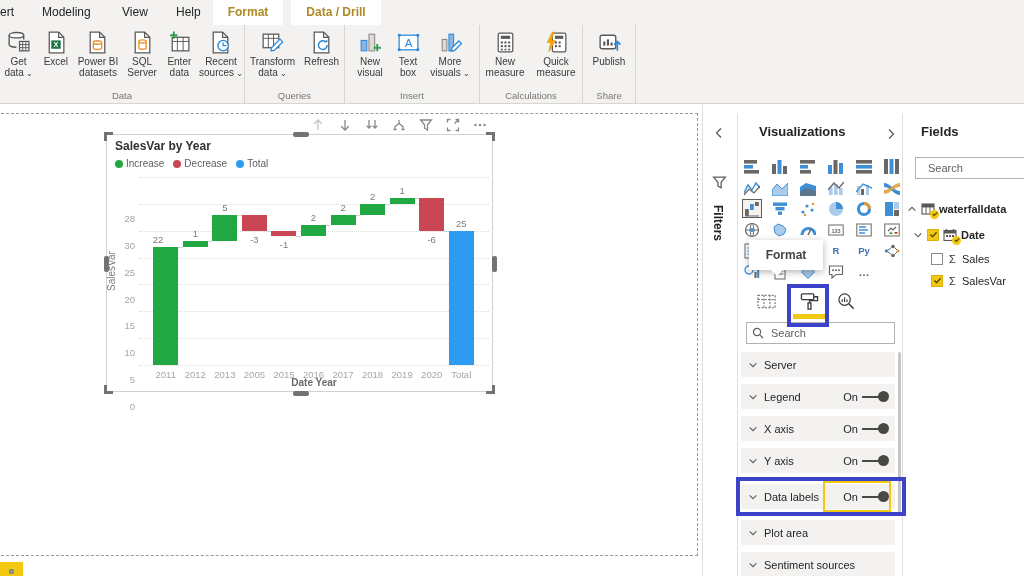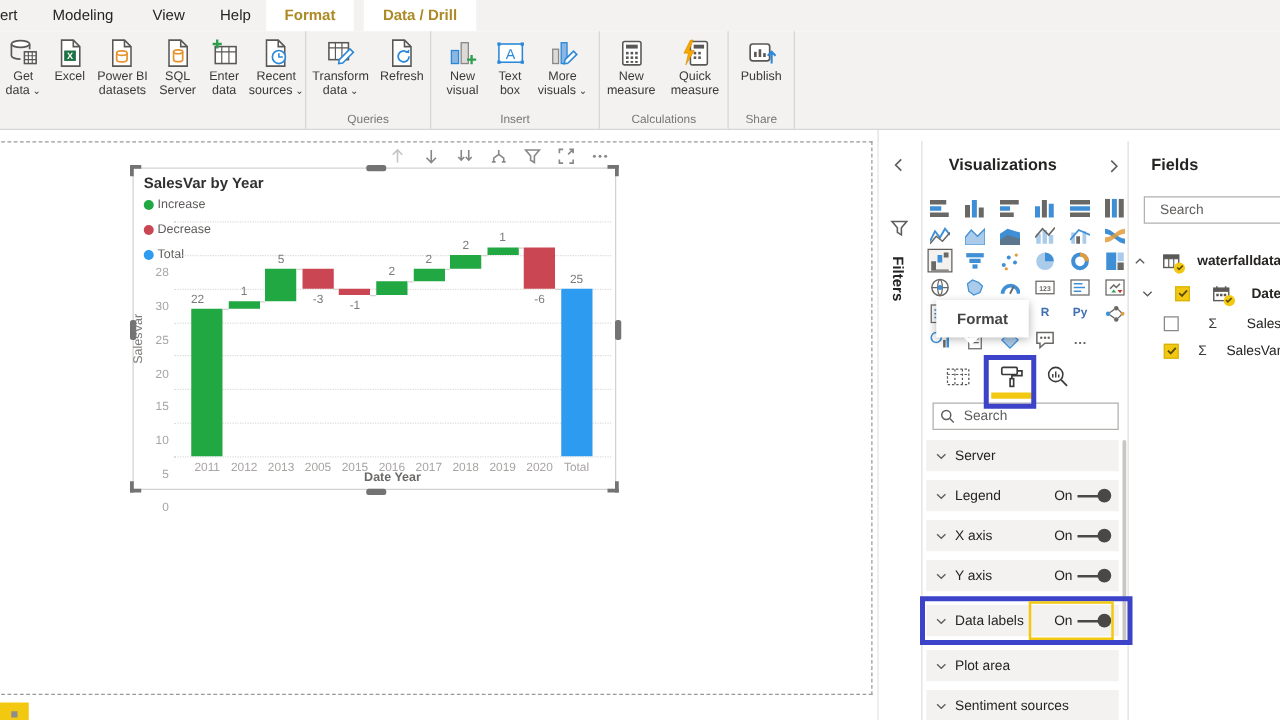--- a/index.html
+++ b/index.html
@@ -36,21 +36,21 @@
   
   .visual{position:absolute;left:109px;top:20px;width:387px;height:258px;background:#fff;border:1px solid #d4d2d0;}
   .handle{position:absolute;background:#737373;border-radius:2px;}
   .corner{position:absolute;width:9px;height:9px;}
   .c-tl{left:-3px;top:-3px;border-left:3px solid #737373;border-top:3px solid #737373;}
   .c-tr{right:-3px;top:-3px;border-right:3px solid #737373;border-top:3px solid #737373;}
   .c-bl{left:-3px;bottom:-3px;border-left:3px solid #737373;border-bottom:3px solid #737373;}
   .c-br{right:-3px;bottom:-3px;border-right:3px solid #737373;border-bottom:3px solid #737373;}
 
   .vtitle{position:absolute;left:8px;top:4px;font-size:12px;font-weight:bold;color:#333130;}
-  .vlegend{position:absolute;left:8px;top:23px;display:flex;gap:9px;font-size:10px;color:#605e5c;flex-direction:column;}
+  .vlegend{position:absolute;left:8px;top:23px;display:flex;gap:9px;font-size:10px;color:#605e5c;}
   .lgitem{display:flex;align-items:center;gap:3px;}
   .lgdot{width:8px;height:8px;border-radius:50%;}
   .plot{position:absolute;left:32px;top:42px;width:350px;height:188px;}
   .gridline{position:absolute;left:0;right:0;height:0;border-top:1px dotted #dcdcda;}
   .yticks{position:absolute;left:4px;top:42px;width:24px;height:188px;}
   .ytick{position:absolute;right:0;width:24px;text-align:right;font-size:9.5px;color:#a8a6a4;}
   .wbar{position:absolute;width:25px;}
   .wlabel{position:absolute;width:28px;text-align:center;font-size:9.5px;color:#7d7b79;}
   .conn{position:absolute;height:0;border-top:1px solid #d4d2d0;}
   .xtick{position:absolute;top:192px;width:32px;text-align:center;font-size:9.5px;color:#a8a6a4;}
@@ -101,21 +101,21 @@
   .ftoggle .onlbl{font-size:11px;color:#252423;}
   .track{position:relative;width:22px;height:2px;background:#494847;margin-right:4px;}
   .knob{position:absolute;right:-5px;top:-4.5px;width:11px;height:11px;border-radius:50%;background:#494847;}
   .fscroll{position:absolute;left:160px;top:239px;width:3px;height:163px;background:#c8c6c4;border-radius:2px;}
 
   
   .ann-blue{position:absolute;border:4px solid #3d43c9;z-index:20;pointer-events:none;}
   .ann-yellow{position:absolute;border:2.5px solid #F2C811;z-index:21;pointer-events:none;}
 
   
-  .trow{position:absolute;left:0;width:122px;height:17px;display:flex;align-items:center;gap:4px;font-size:11px;color:#252423;cursor:pointer;justify-content:space-between;}
+  .trow{position:absolute;left:0;width:122px;height:17px;display:flex;align-items:center;gap:4px;font-size:11px;color:#252423;cursor:pointer;}
   .chk{width:12px;height:12px;border:1px solid #8a8886;background:#fff;flex:none;display:flex;align-items:center;justify-content:center;}
   .chk.on{background:#F2C811;border-color:#d8b30e;}
   .sigma{font-size:11px;color:#3b3a39;width:11px;text-align:center;}
   .badge{position:absolute;width:9px;height:9px;border-radius:50%;background:#F2C811;right:-4px;bottom:-3px;display:flex;align-items:center;justify-content:center;}
   .iconwrap{position:relative;width:14px;height:14px;flex:none;}
 
   .ylwstub{position:absolute;left:0;top:562px;width:23px;height:14px;background:#F2C811;}
   .ylwstub i{position:absolute;left:9px;top:7px;width:5px;height:5px;background:#8d8d8d;display:block;}
 </style>
 </head>
@@ -195,20 +195,21 @@
               <svg viewBox="0 0 24 24">
                 <path d="M5 2h9l5 5v15H5z" fill="#fff" stroke="#5a5856" stroke-width="1.2"></path>
                 <path d="M14 2v5h5" fill="none" stroke="#5a5856" stroke-width="1.2"></path>
                 <circle cx="14.5" cy="15" r="5" fill="#fff" stroke="#2B88D8" stroke-width="1.3"></circle>
                 <path d="M14.5 12v3h3" fill="none" stroke="#2B88D8" stroke-width="1.2"></path>
               </svg>
             </span>
           <span class="rlabel dd">Recent sources</span>
         </div>
       </div>
+      <div class="rgname">Data</div>
     </div>
 
     <div class="rgroup" style="left:245px;width:100px">
       <div class="rbtns">
         <div class="rbtn" style="width:52px">
           <span class="ricon">
               <svg viewBox="0 0 24 24">
                 <rect x="3" y="4" width="15" height="13" fill="#fff" stroke="#5a5856" stroke-width="1.2"></rect>
                 <path d="M3 8h15M8 4v13M13 4v13" stroke="#5a5856" stroke-width=".9"></path>
                 <path d="M11 17l8.2-8.2 2.6 2.6L13.6 19.6 10.5 20z" fill="#fff" stroke="#2B88D8" stroke-width="1.2"></path>

